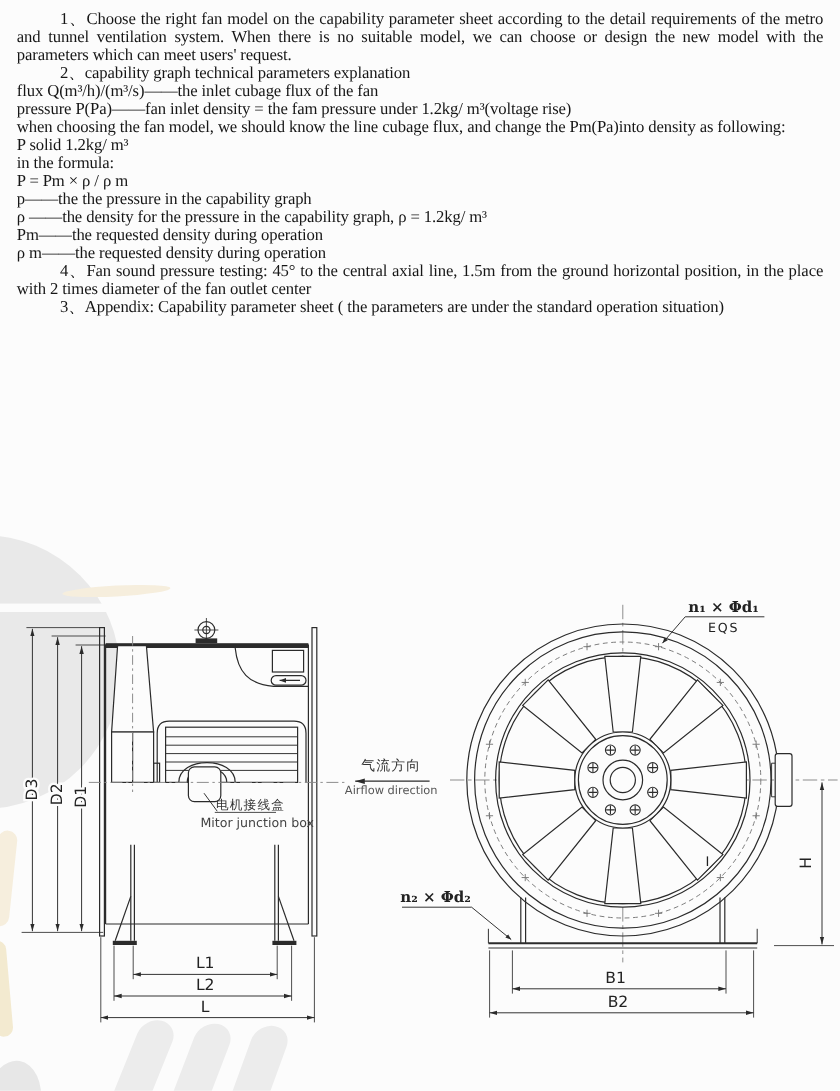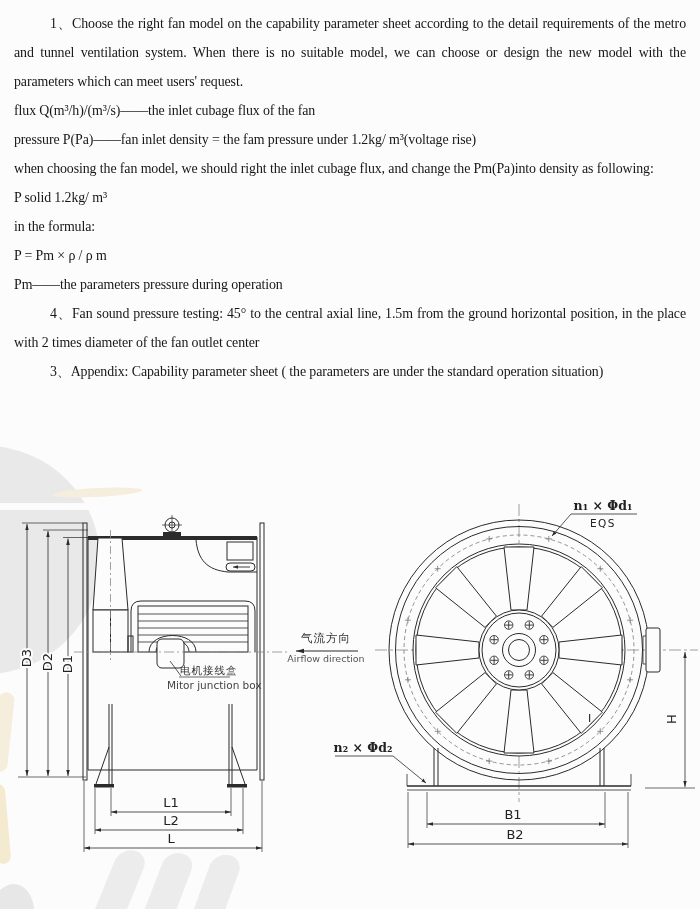--- a/index.html
+++ b/index.html
@@ -13,21 +13,21 @@
   .wm-top-swoosh{left:52px;top:488px;width:90px;height:9px;background:#f6eedd;border-radius:50%;transform:rotate(-3deg);}
   .wm-left-a{left:-5px;top:692px;width:16px;height:80px;background:#f6eedd;border-radius:9px;transform:rotate(6deg);}
   .wm-left-b{left:-7px;top:784px;width:15px;height:80px;background:#f3ead0;border-radius:9px;transform:rotate(-5deg);}
   .sw{position:absolute;width:30px;height:88px;background:#ececec;border-radius:16px;}
   .sw1{left:103px;top:848px;transform:rotate(13deg) skewX(-9deg);}
   .sw2{left:151px;top:851px;transform:rotate(12deg) skewX(-9deg);}
   .sw3{left:199px;top:853px;transform:rotate(11deg) skewX(-9deg);}
   .wm-corner{left:-10px;top:884px;width:46px;height:42px;background:#e7e7e7;border-radius:50% 50% 0 0/80% 80% 0 0;transform:rotate(9deg);}
   
   .doc{position:absolute;left:0;top:0;width:700px;padding:9px 14px 0 14px;box-sizing:border-box;
-       font-size:13.9px;line-height:29px;z-index:2;letter-spacing:-0.1px;}
+       font-size:13.9px;line-height:15px;z-index:2;letter-spacing:-0.1px;}
   .doc p{margin:0;}
   .ind{text-indent:36px;}
   .just{text-align:justify;}
   
   .drawing{position:absolute;left:0;top:490px;z-index:1;}
   svg text{font-family:"DejaVu Sans",sans-serif;fill:#222;}
   .dim-label{font-size:13px;}
   .halo{paint-order:stroke;stroke:#fcfcfc;stroke-width:4px;}
   .cn{font-size:10.5px;letter-spacing:1px;fill:#333;}
   .en-small{font-size:9.5px;fill:#555;}
@@ -46,27 +46,31 @@
     <div class="wm wm-left-a"></div>
     <div class="wm wm-left-b"></div>
     <div class="wm sw sw1"></div>
     <div class="wm sw sw2"></div>
     <div class="wm sw sw3"></div>
     <div class="wm wm-corner"></div>
   </div>
 
   <div class="doc">
     <p class="ind just">1、Choose the right fan model on the capability parameter sheet according to the detail requirements of the metro and tunnel ventilation system. When there is no suitable model, we can choose or design the new model with the parameters which can meet users' request.</p>
+    <p class="ind">2、capability graph technical parameters explanation</p>
     <p>flux Q(m³/h)/(m³/s)——the inlet cubage flux of the fan</p>
     <p>pressure P(Pa)——fan inlet density = the fam pressure under 1.2kg/ m³(voltage rise)</p>
-    <p>when choosing the fan model, we should right the inlet cubage flux, and change the Pm(Pa)into density as following:</p>
+    <p>when choosing the fan model, we should know the line cubage flux, and change the Pm(Pa)into density as following:</p>
     <p>P solid 1.2kg/ m³</p>
     <p>in the formula:</p>
     <p>P = Pm × ρ / ρ m</p>
-    <p>Pm——the parameters pressure during operation</p>
+    <p>p——the the  pressure in the capability graph</p>
+    <p>ρ ——the density for the pressure in the capability graph, ρ = 1.2kg/ m³</p>
+    <p>Pm——the requested density during operation</p>
+    <p>ρ m——the requested density during operation</p>
     <p class="ind just">4、Fan sound pressure testing: 45°  to the central axial line, 1.5m from the ground horizontal position, in the place with 2 times diameter of the fan outlet center</p>
     <p class="ind">3、Appendix: Capability parameter sheet ( the parameters are under the standard operation situation)</p>
   </div>
 
   <svg class="drawing" width="700" height="419" viewBox="0 0 700 419">
     <defs>
       <marker id="ma" markerWidth="9" markerHeight="7" refX="8" refY="3.5" orient="auto-start-reverse">
         <path d="M0,1.2 L8,3.5 L0,5.8 z" fill="#2b2b2b"></path>
       </marker>
       <marker id="ms" markerWidth="7" markerHeight="6" refX="6" refY="3" orient="auto">

